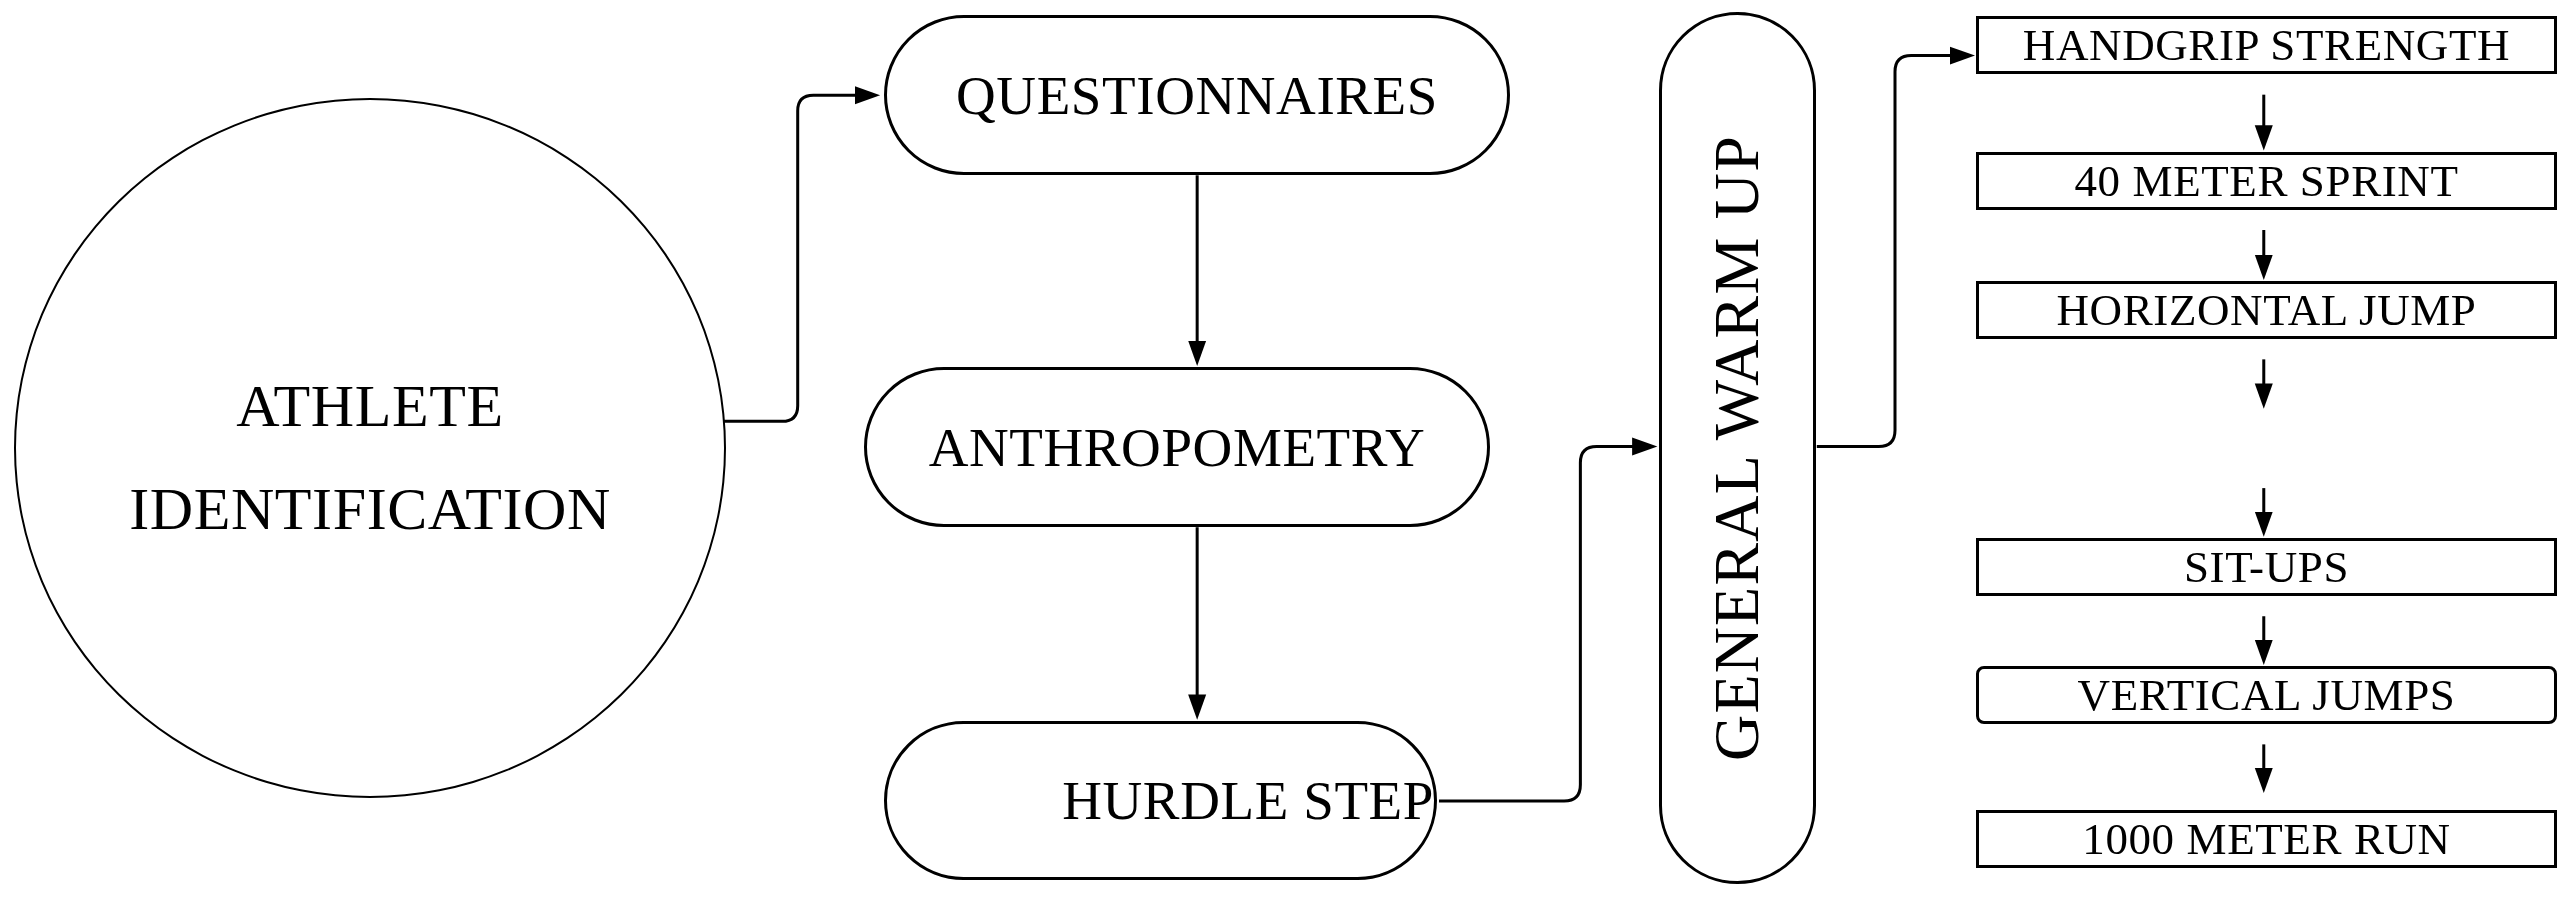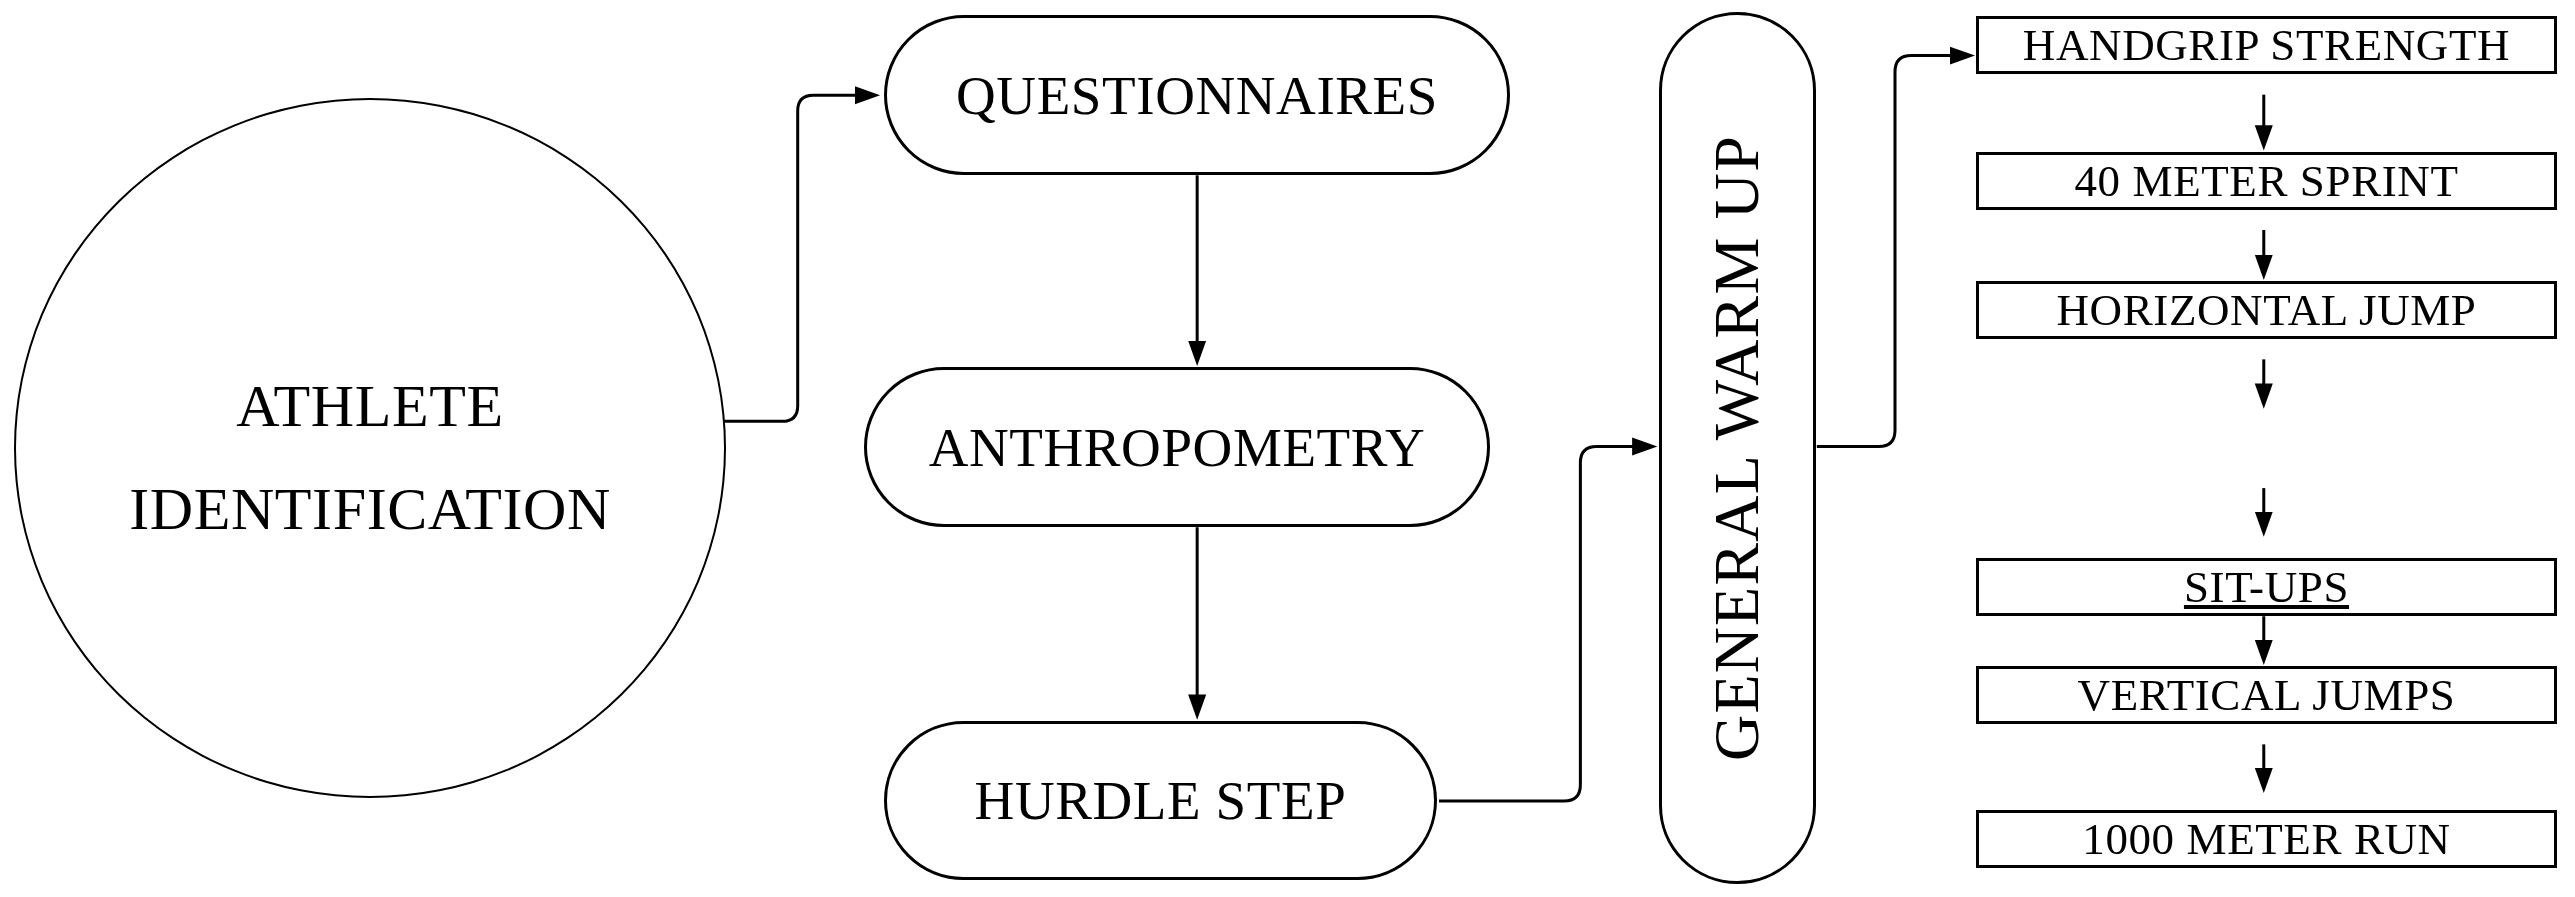--- a/index.html
+++ b/index.html
@@ -38,21 +38,21 @@
     line-height: 1.38;
     letter-spacing: 0.6px;
   }
   .mid-node {
     border-radius: 80px;
     font-size: 55px;
     letter-spacing: 0.6px;
   }
   #node-questionnaires { left: 884px; top: 15px;  width: 626px; height: 160px; text-align: center; }
   #node-anthropometry  { left: 864px; top: 367px; width: 626px; height: 160px; }
-  #node-hurdle-step    { left: 884px; top: 721px; width: 553px; height: 159px; }
+  #node-hurdle-step    { left: 884px; top: 721px; width: 553px; height: 159px; justify-content: flex-end; }
   .pill-node {
     left: 1659px; top: 12px;
     width: 157px; height: 872px;
     border-radius: 79px;
     font-size: 64px;
     letter-spacing: 1.2px;
   }
   .pill-node .vtext {
     transform: rotate(-90deg);
     white-space: nowrap;
@@ -62,22 +62,22 @@
     width: 581px; height: 58px;
     border-width: 3.6px;
     border-radius: 0;
     font-size: 45px;
     letter-spacing: 0.6px;
   }
   #test-0 { top: 16px; }
   #test-1 { top: 152px; text-align: right; }
   #test-2 { top: 281px; }
   #test-3 { top: 410px; }
-  #test-4 { top: 558px; text-decoration: underline; }
-  #test-5 { top: 666px; }
+  #test-4 { top: 538px; }
+  #test-5 { top: 666px; border-radius: 8px; }
   #test-6 { top: 810px; }
   #connector-layer {
     position: absolute;
     left: 0; top: 0;
     width: 2576px; height: 898px;
     pointer-events: none;
   }
   .label-line { display: block; margin-top: 20px; }
 </style>
 </head>

